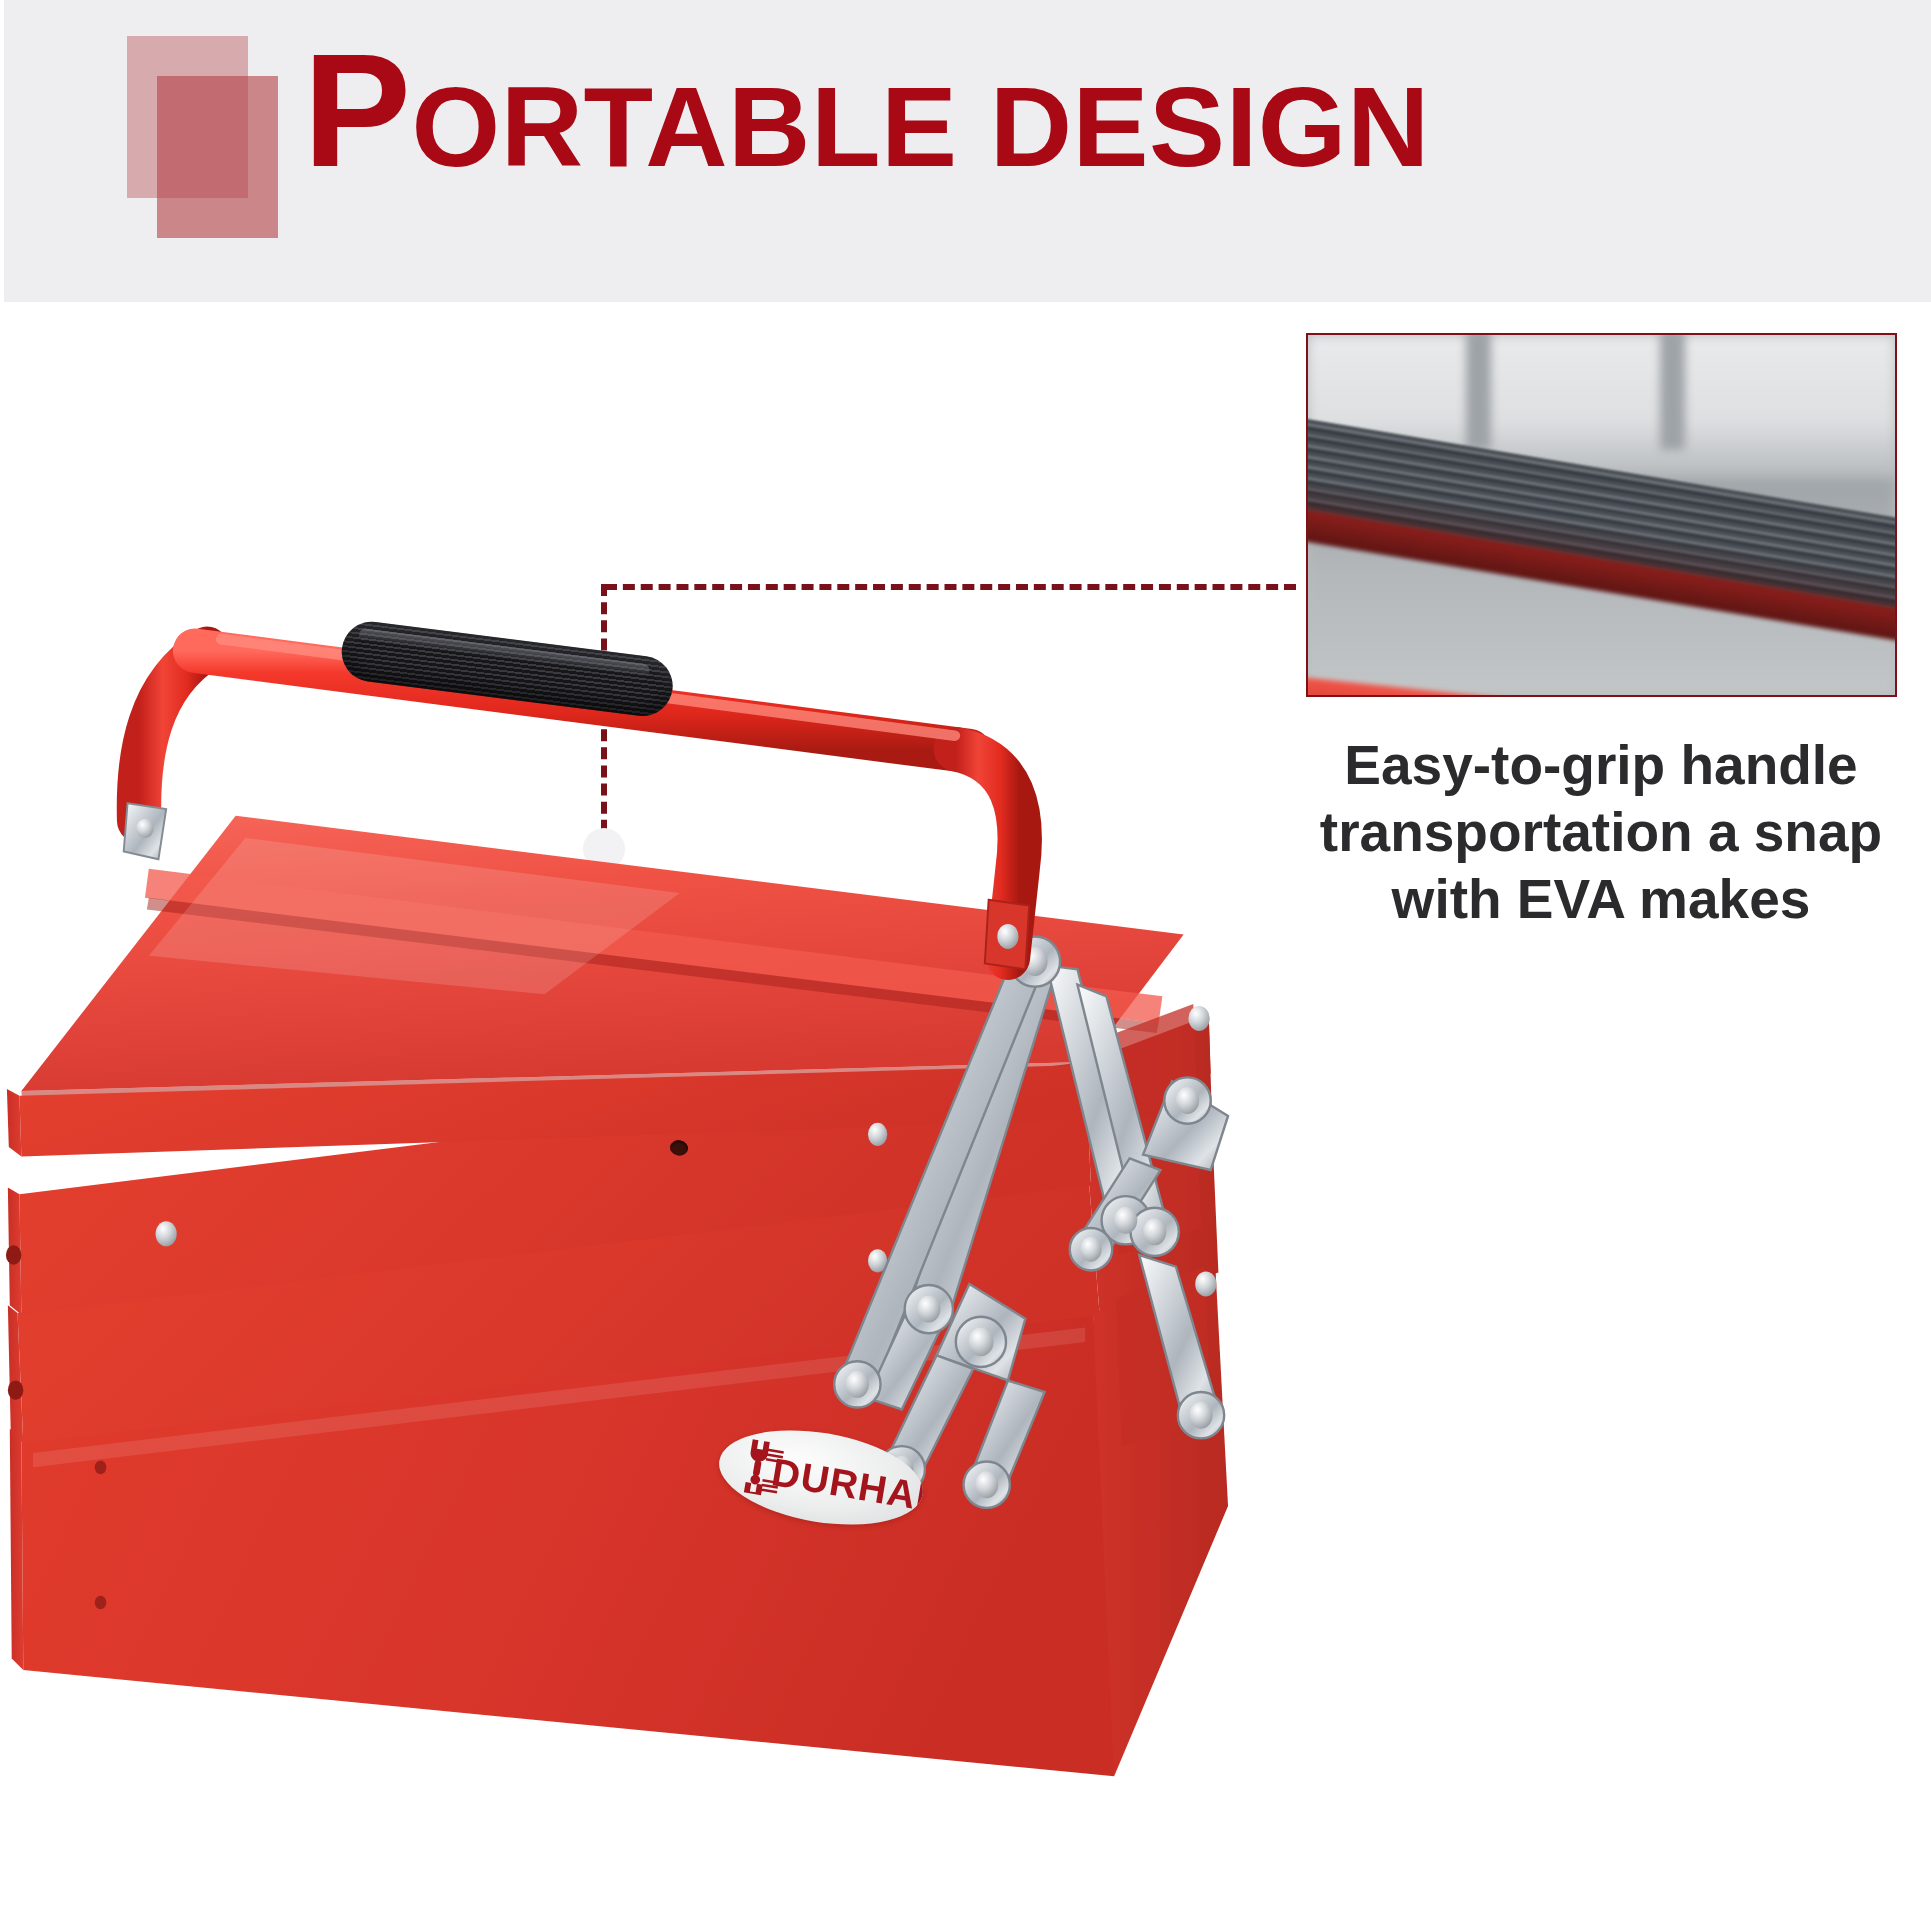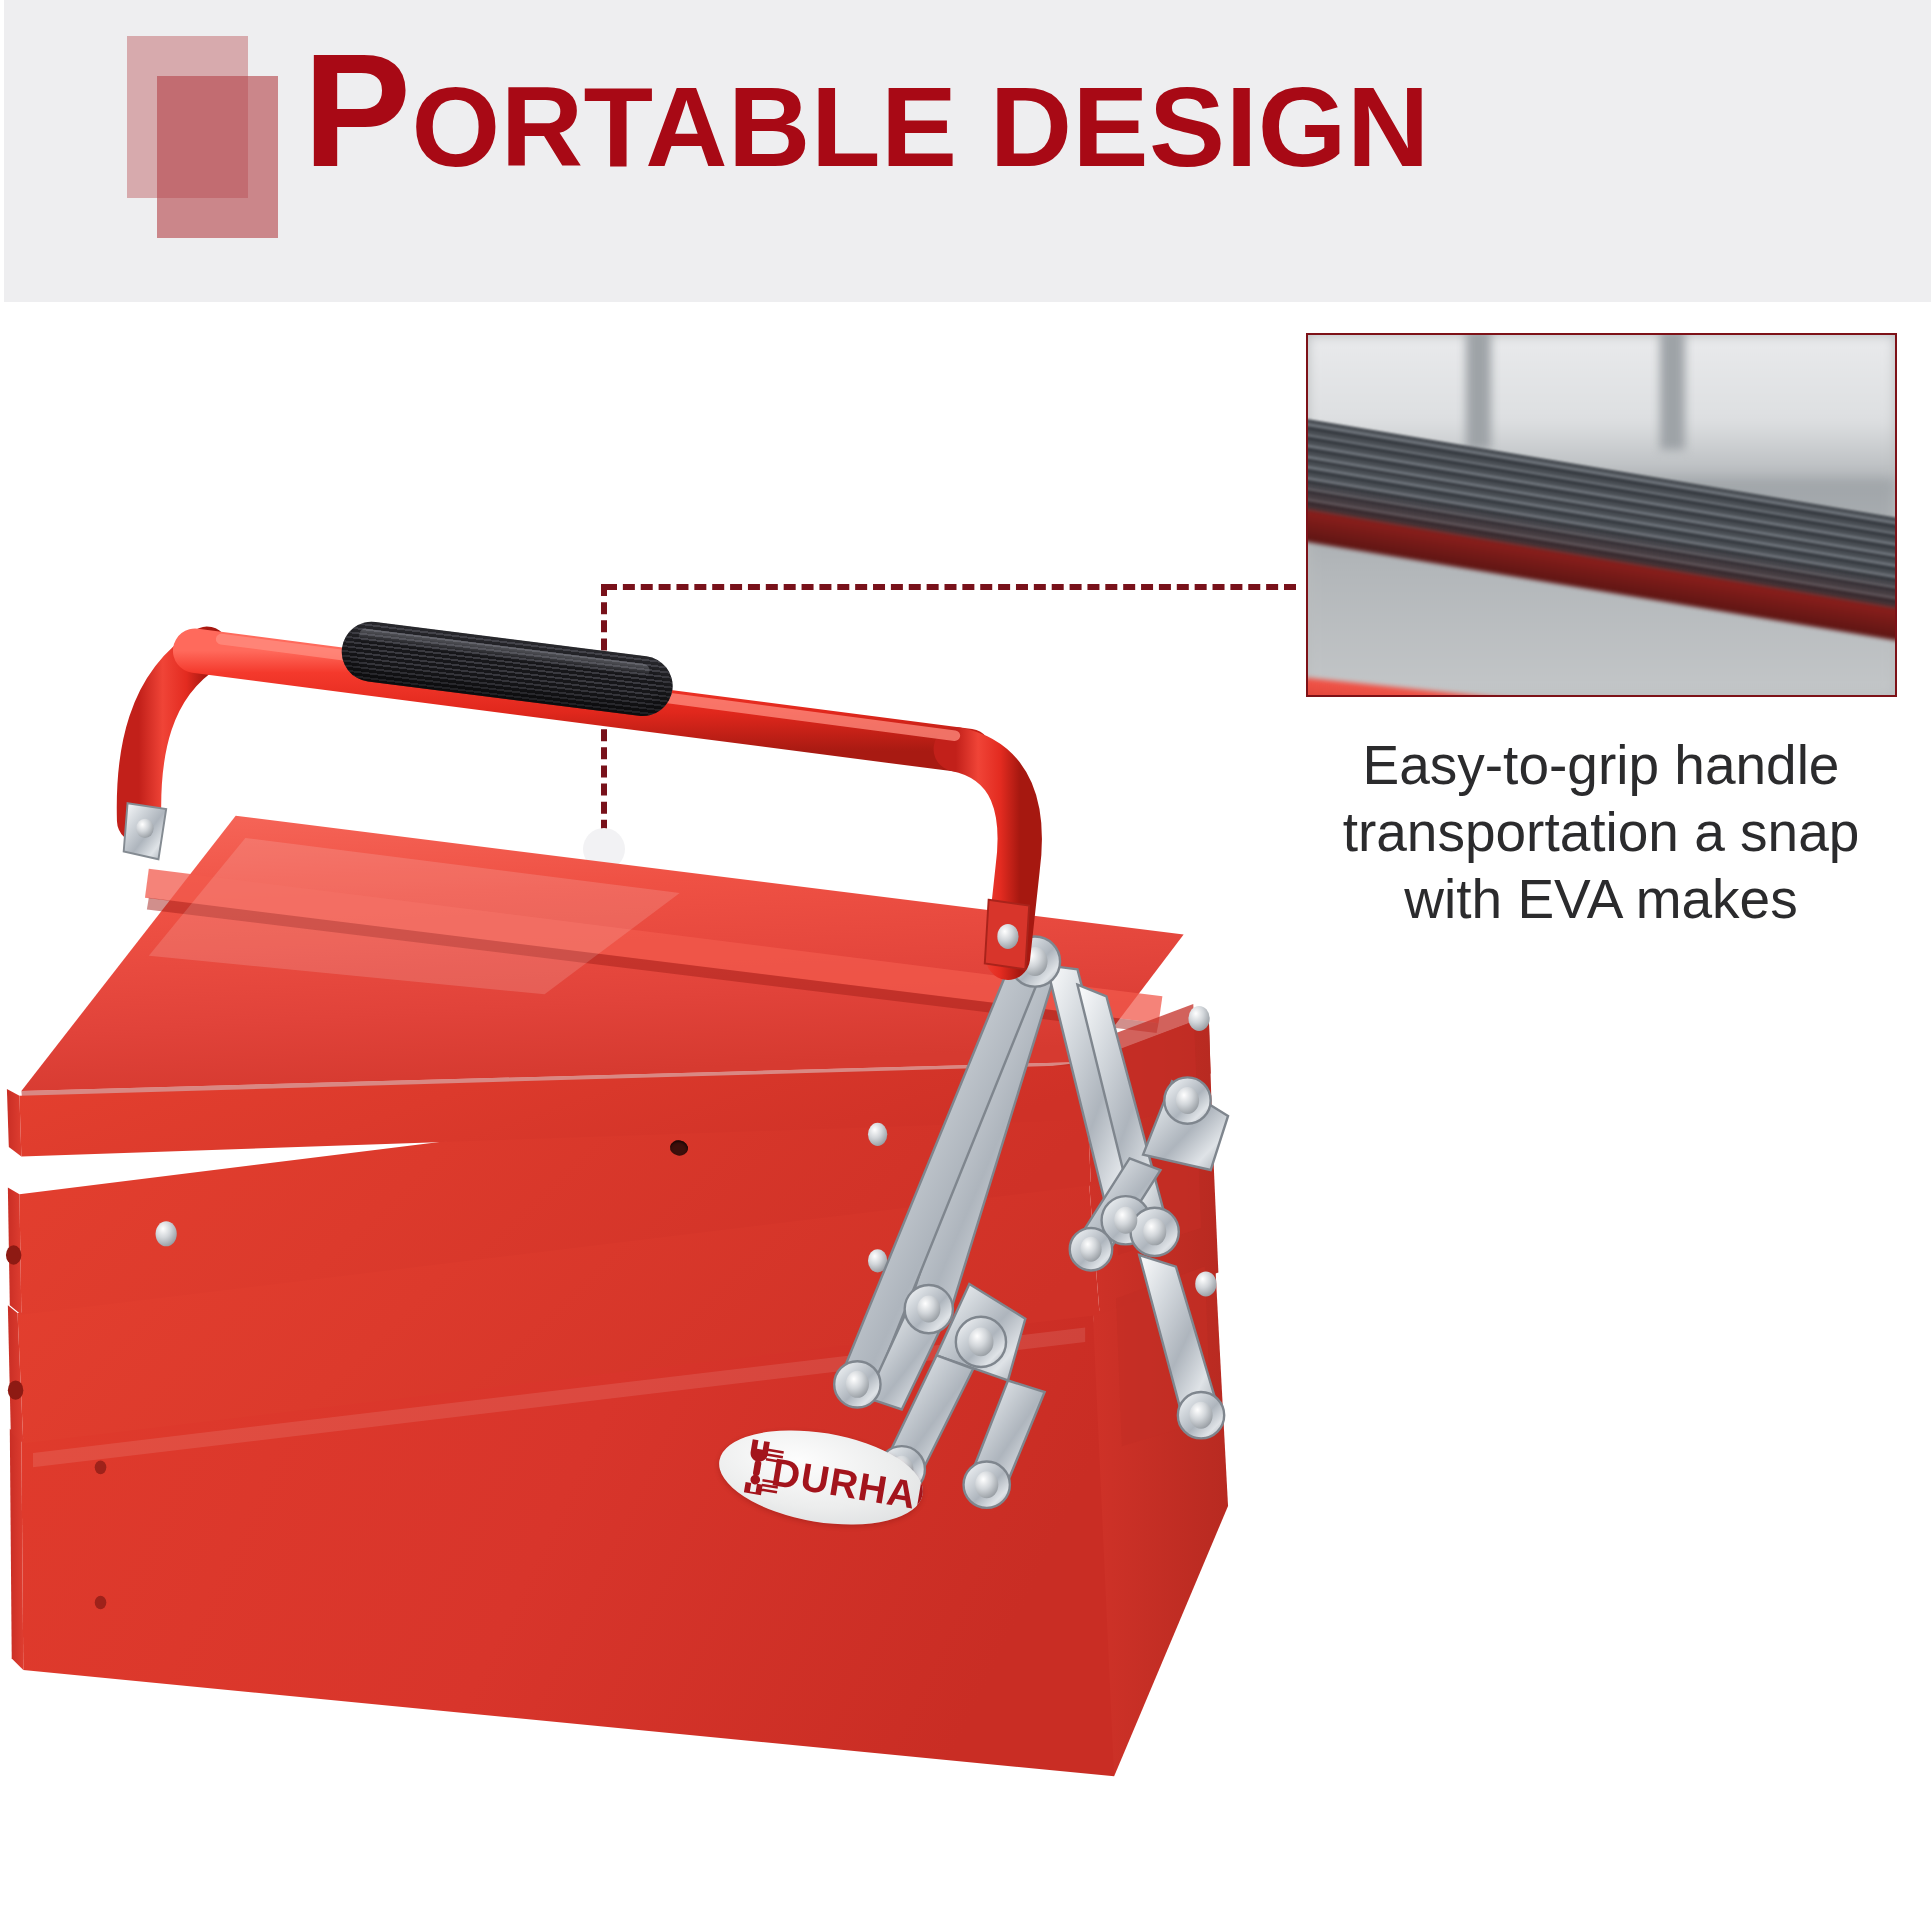--- a/index.html
+++ b/index.html
@@ -102,21 +102,21 @@
     filter:blur(2.9px);
   }
 
   
   .caption{
     position:absolute;left:1267px;top:732px;width:660px;
     text-align:center;
     color:#2b2b2d;
     font-size:55px;
     line-height:1.22;
-    font-weight:normal;
+    font-weight:bold;
   }
 
   
   .toolbox{position:absolute;left:0;top:579px;width:1448px;height:1352px;}
 
   
   .handle-svg{position:absolute;left:0;top:0;width:1448px;height:1352px;}
 
   
   .grip{

